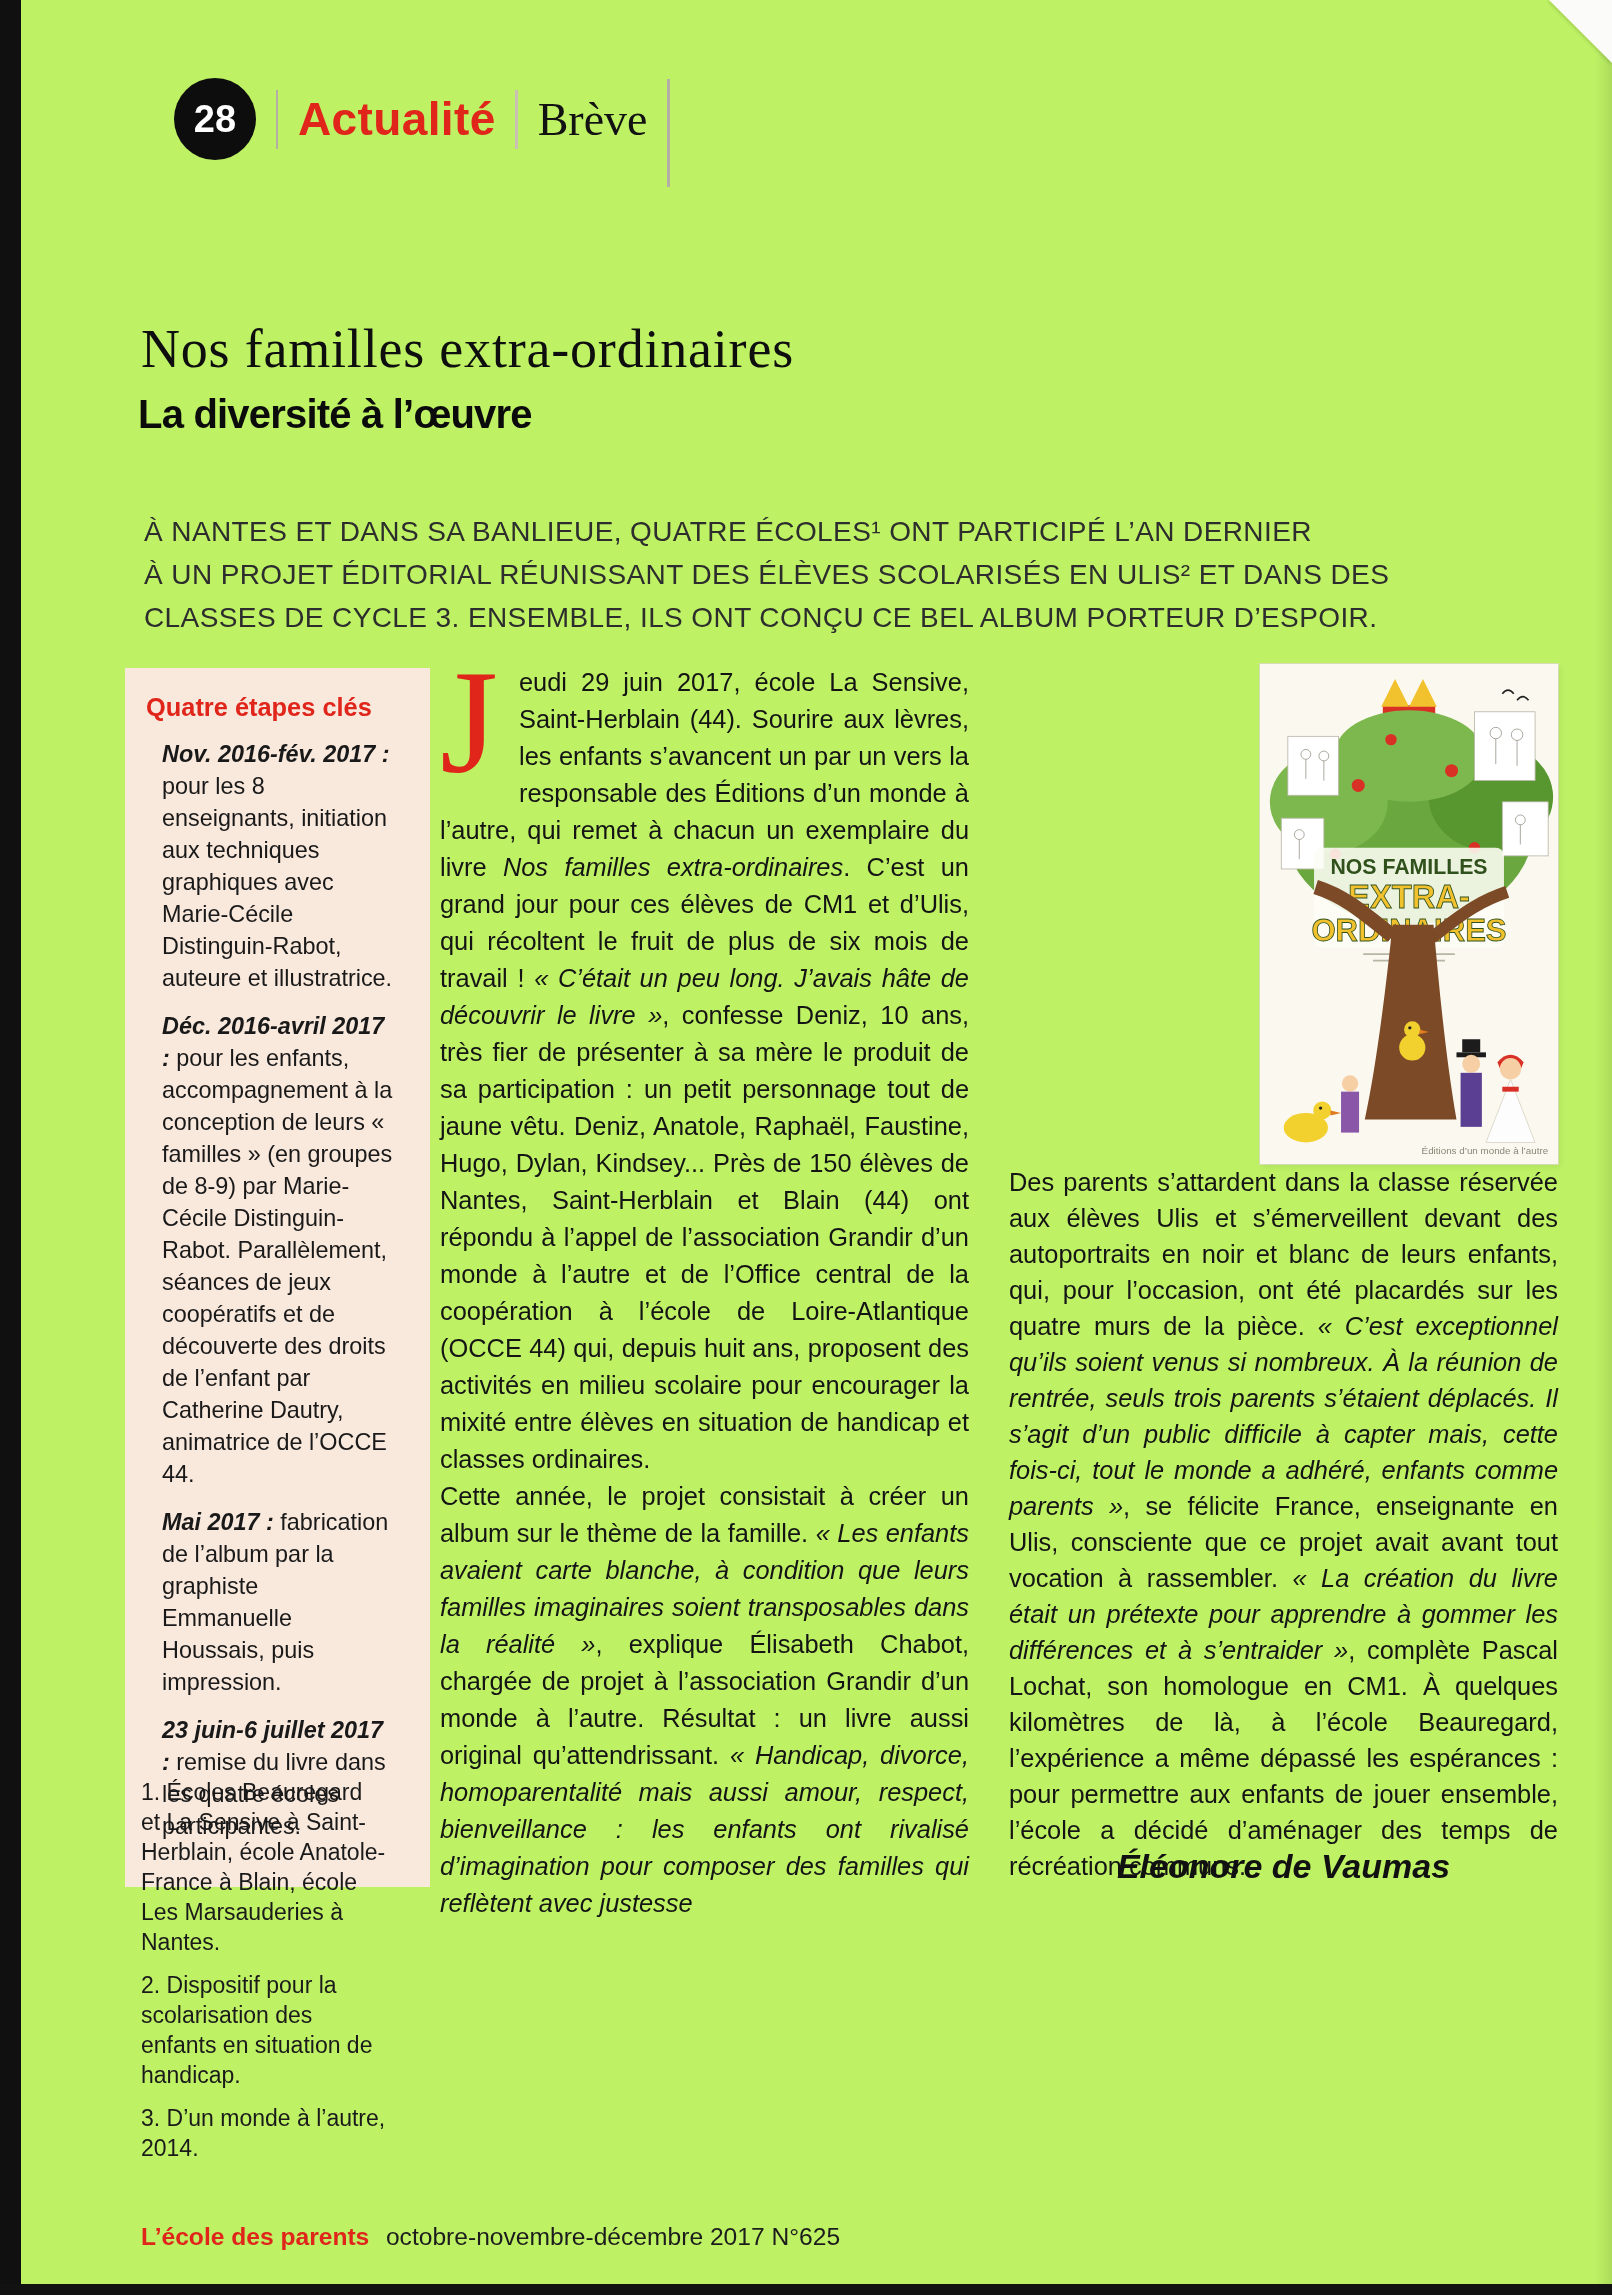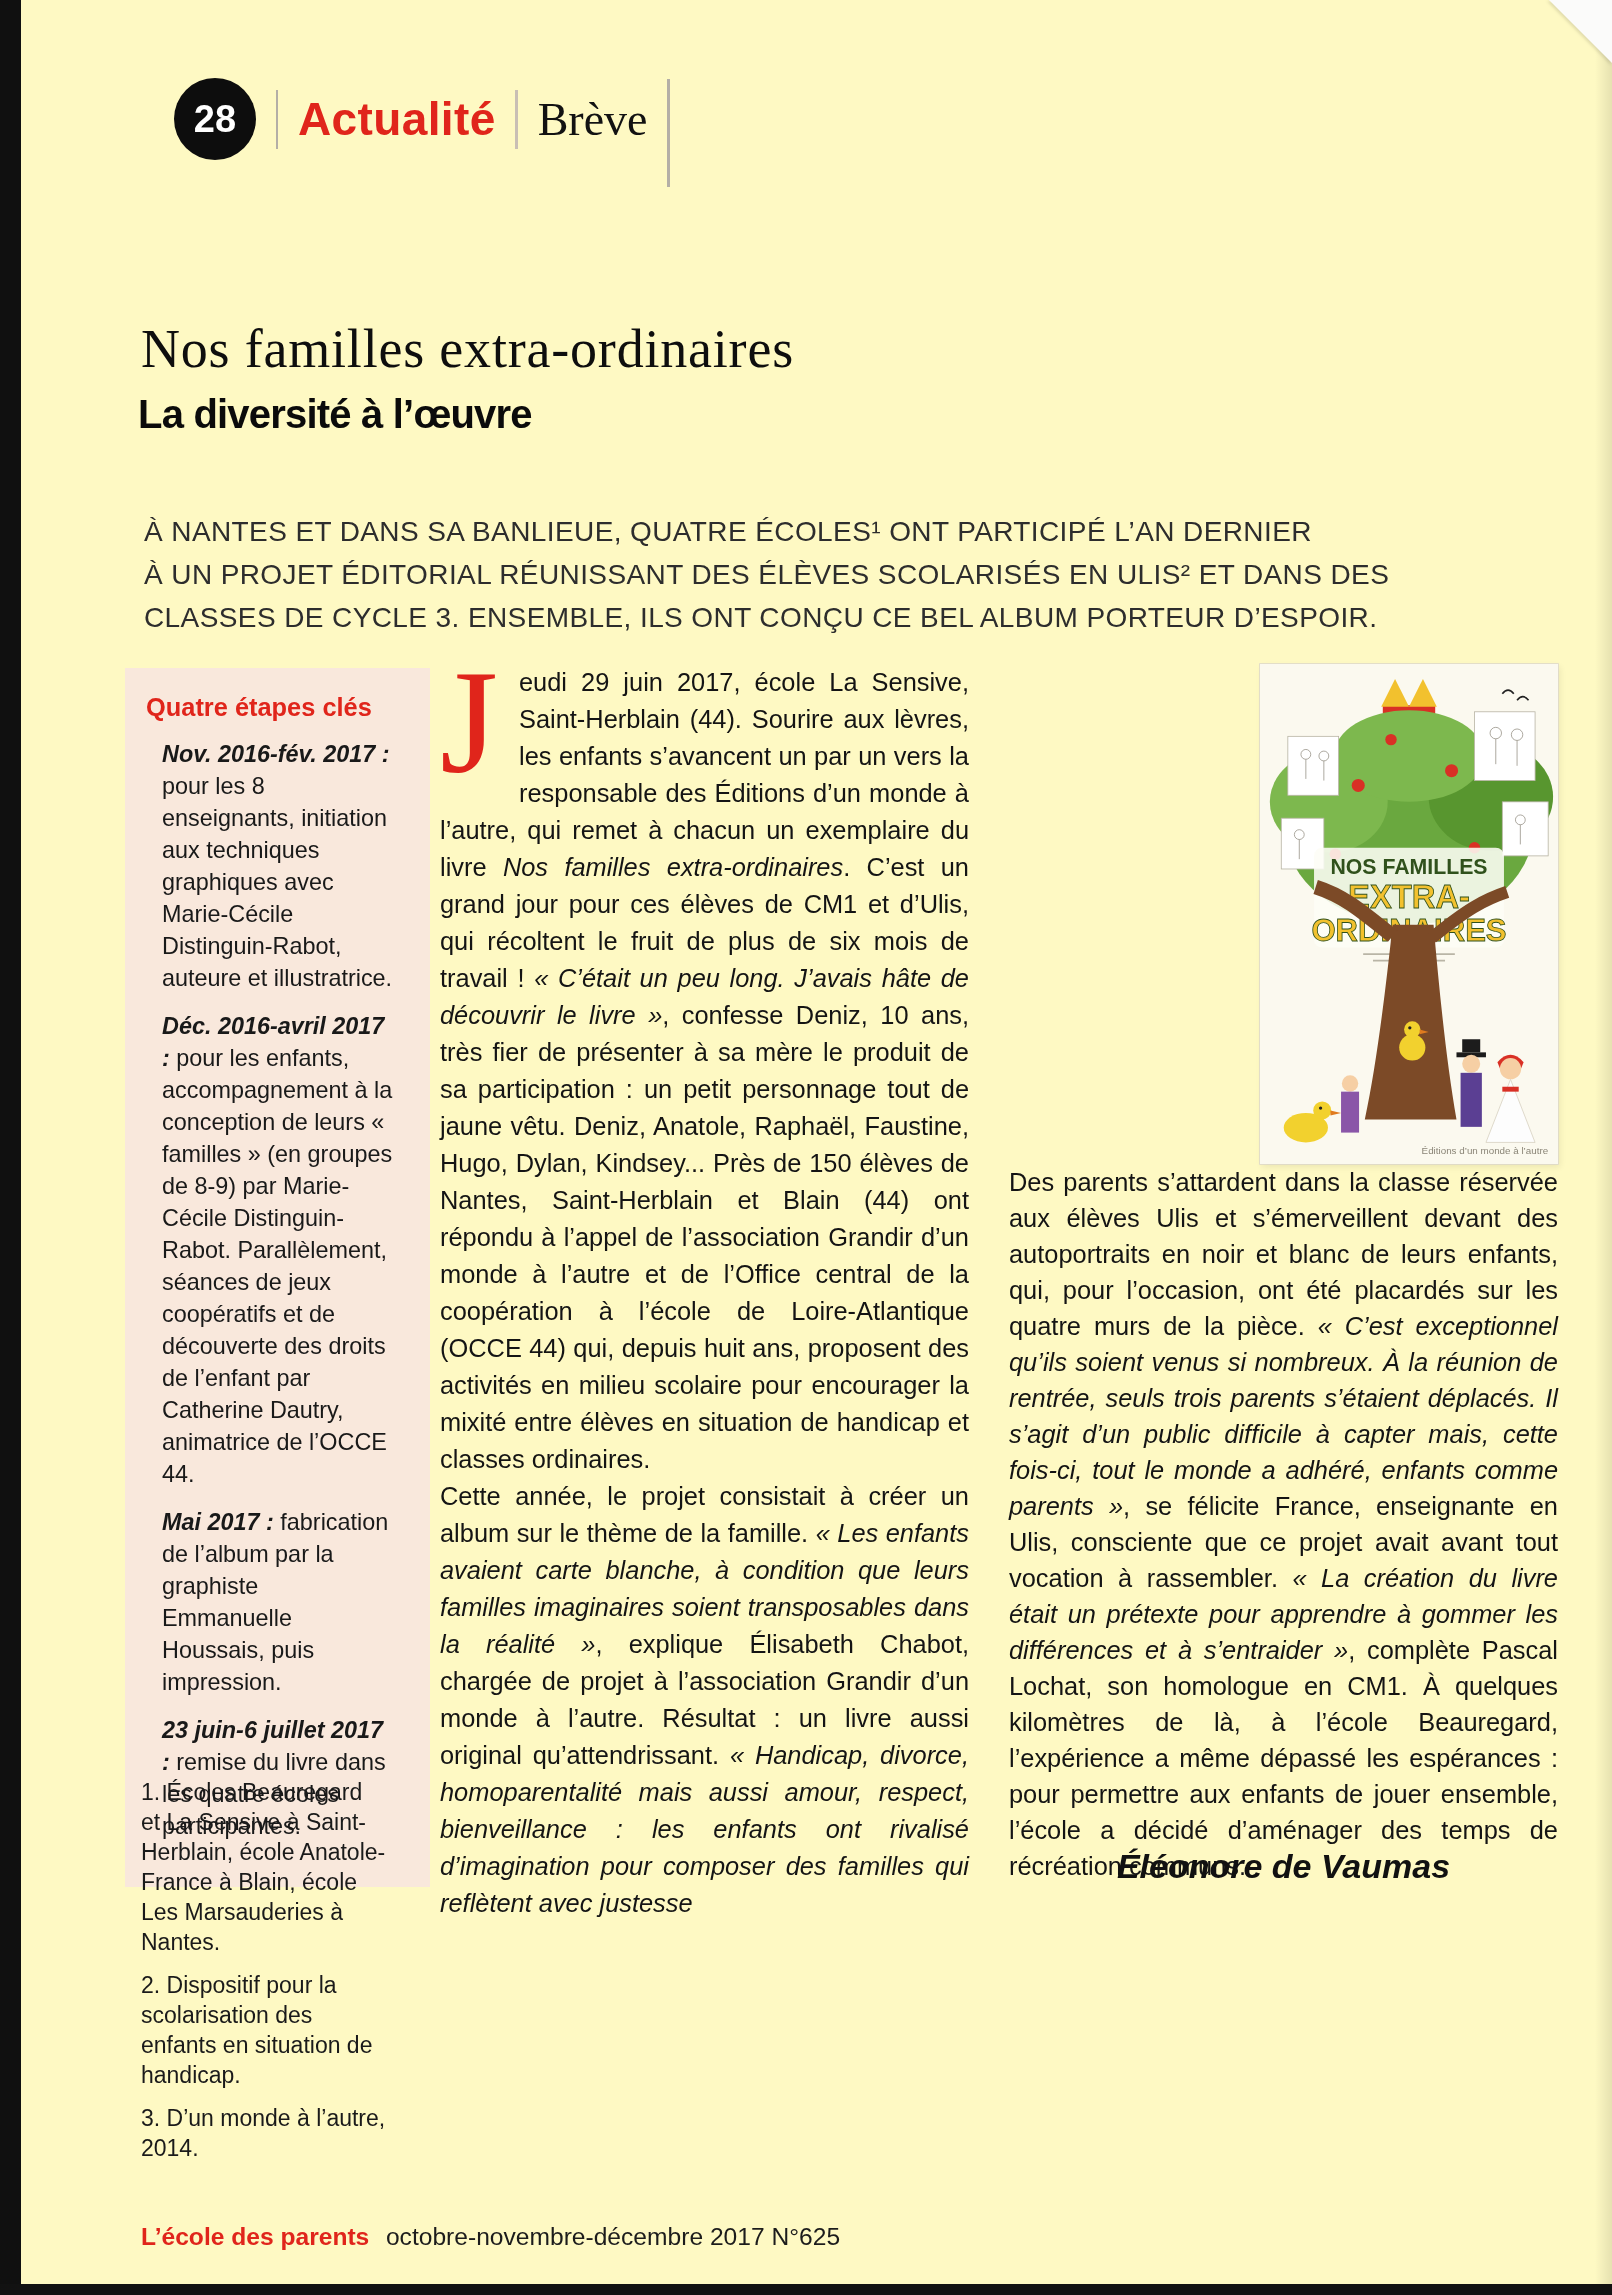--- a/index.html
+++ b/index.html
@@ -3,21 +3,21 @@
 <meta charset="utf-8">
 <style>
   html,body{margin:0;padding:0;}
   body{
     width:1613px;height:2295px;position:relative;overflow:hidden;
     background:#efede8;
     font-family:"Liberation Sans", sans-serif;
     color:#141414;
     -webkit-font-smoothing:antialiased;
   }
-  .page{position:absolute;inset:0;background:#fef9c3;}
+  .page{position:absolute;inset:0;background:#bef264;}
 
   
   .scan-left{position:absolute;left:0;top:0;width:21px;height:2295px;background:#101010;}
   .scan-bottom{position:absolute;left:0;bottom:0;width:100%;height:11.5px;background:#121212;}
   .page-edge-shadow{position:absolute;right:0;top:0;width:18px;height:100%;
     background:linear-gradient(to right, rgba(0,0,0,0), rgba(0,0,0,0.10));}
   .page-curl{position:absolute;top:0;right:0;width:0;height:0;
     border-top:64px solid #fbfbfa;border-left:64px solid transparent;
     filter:drop-shadow(-1.6px 1.6px 1.6px rgba(0,0,0,0.12));}
 

